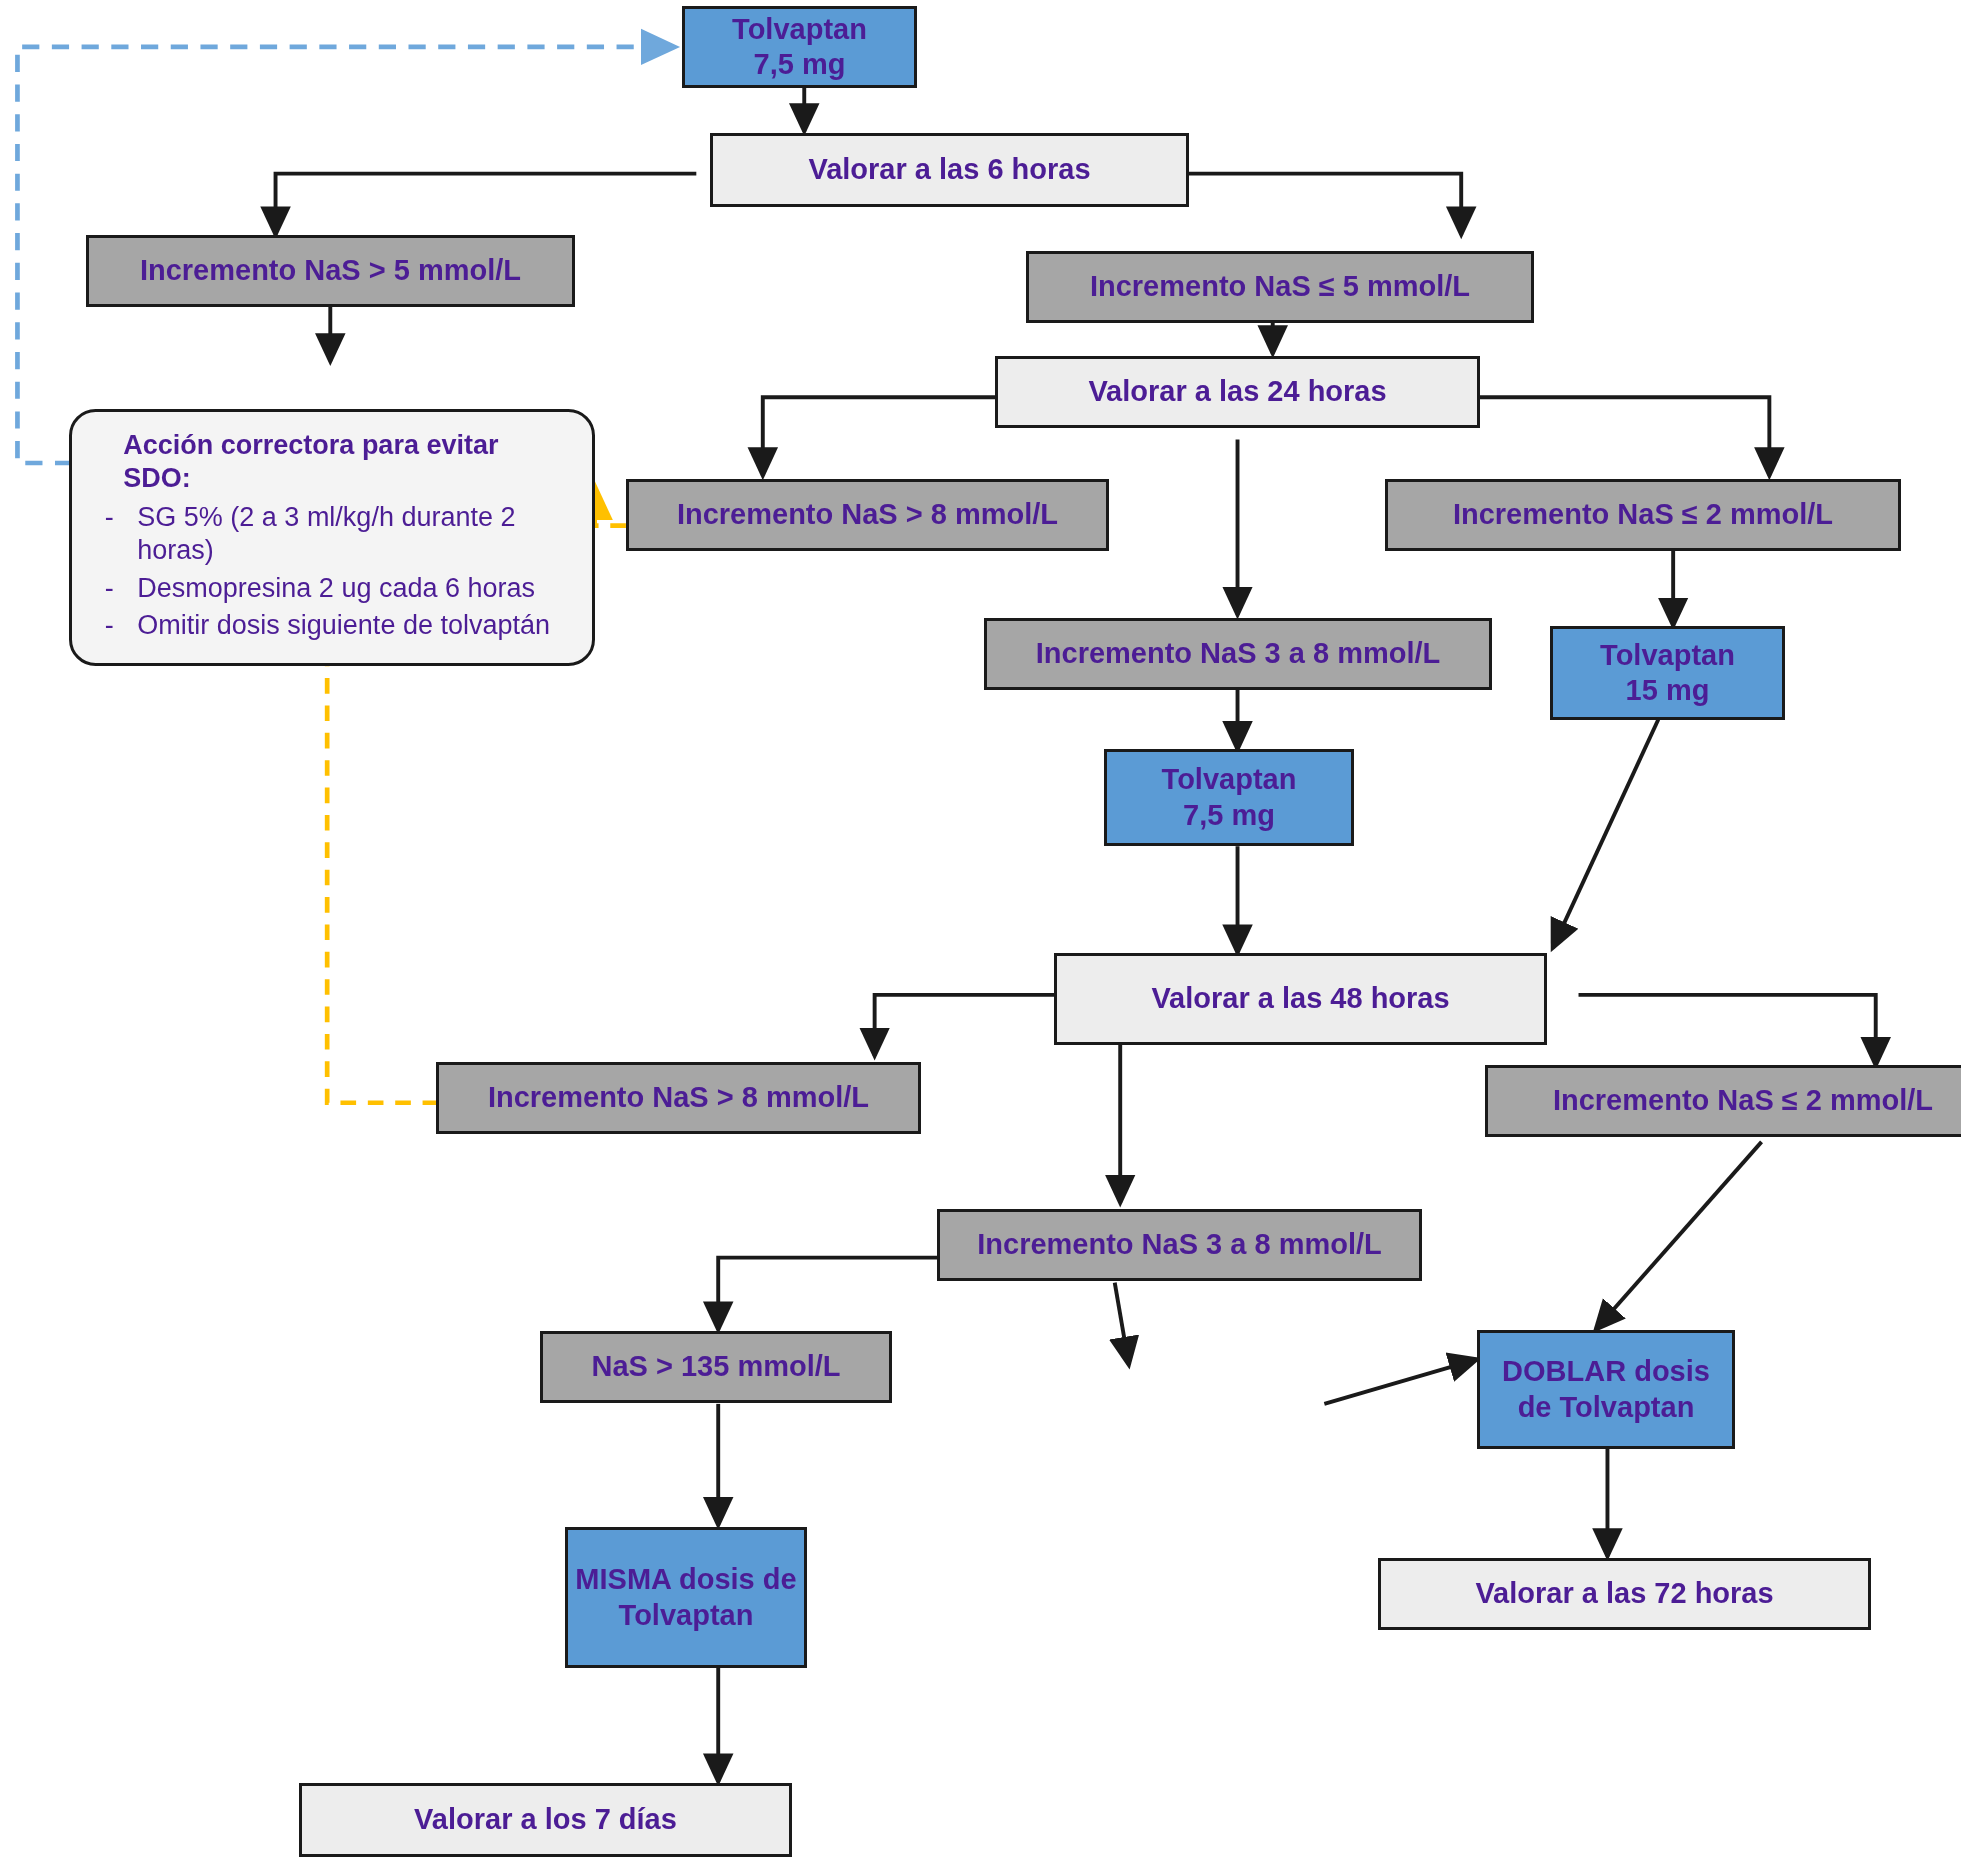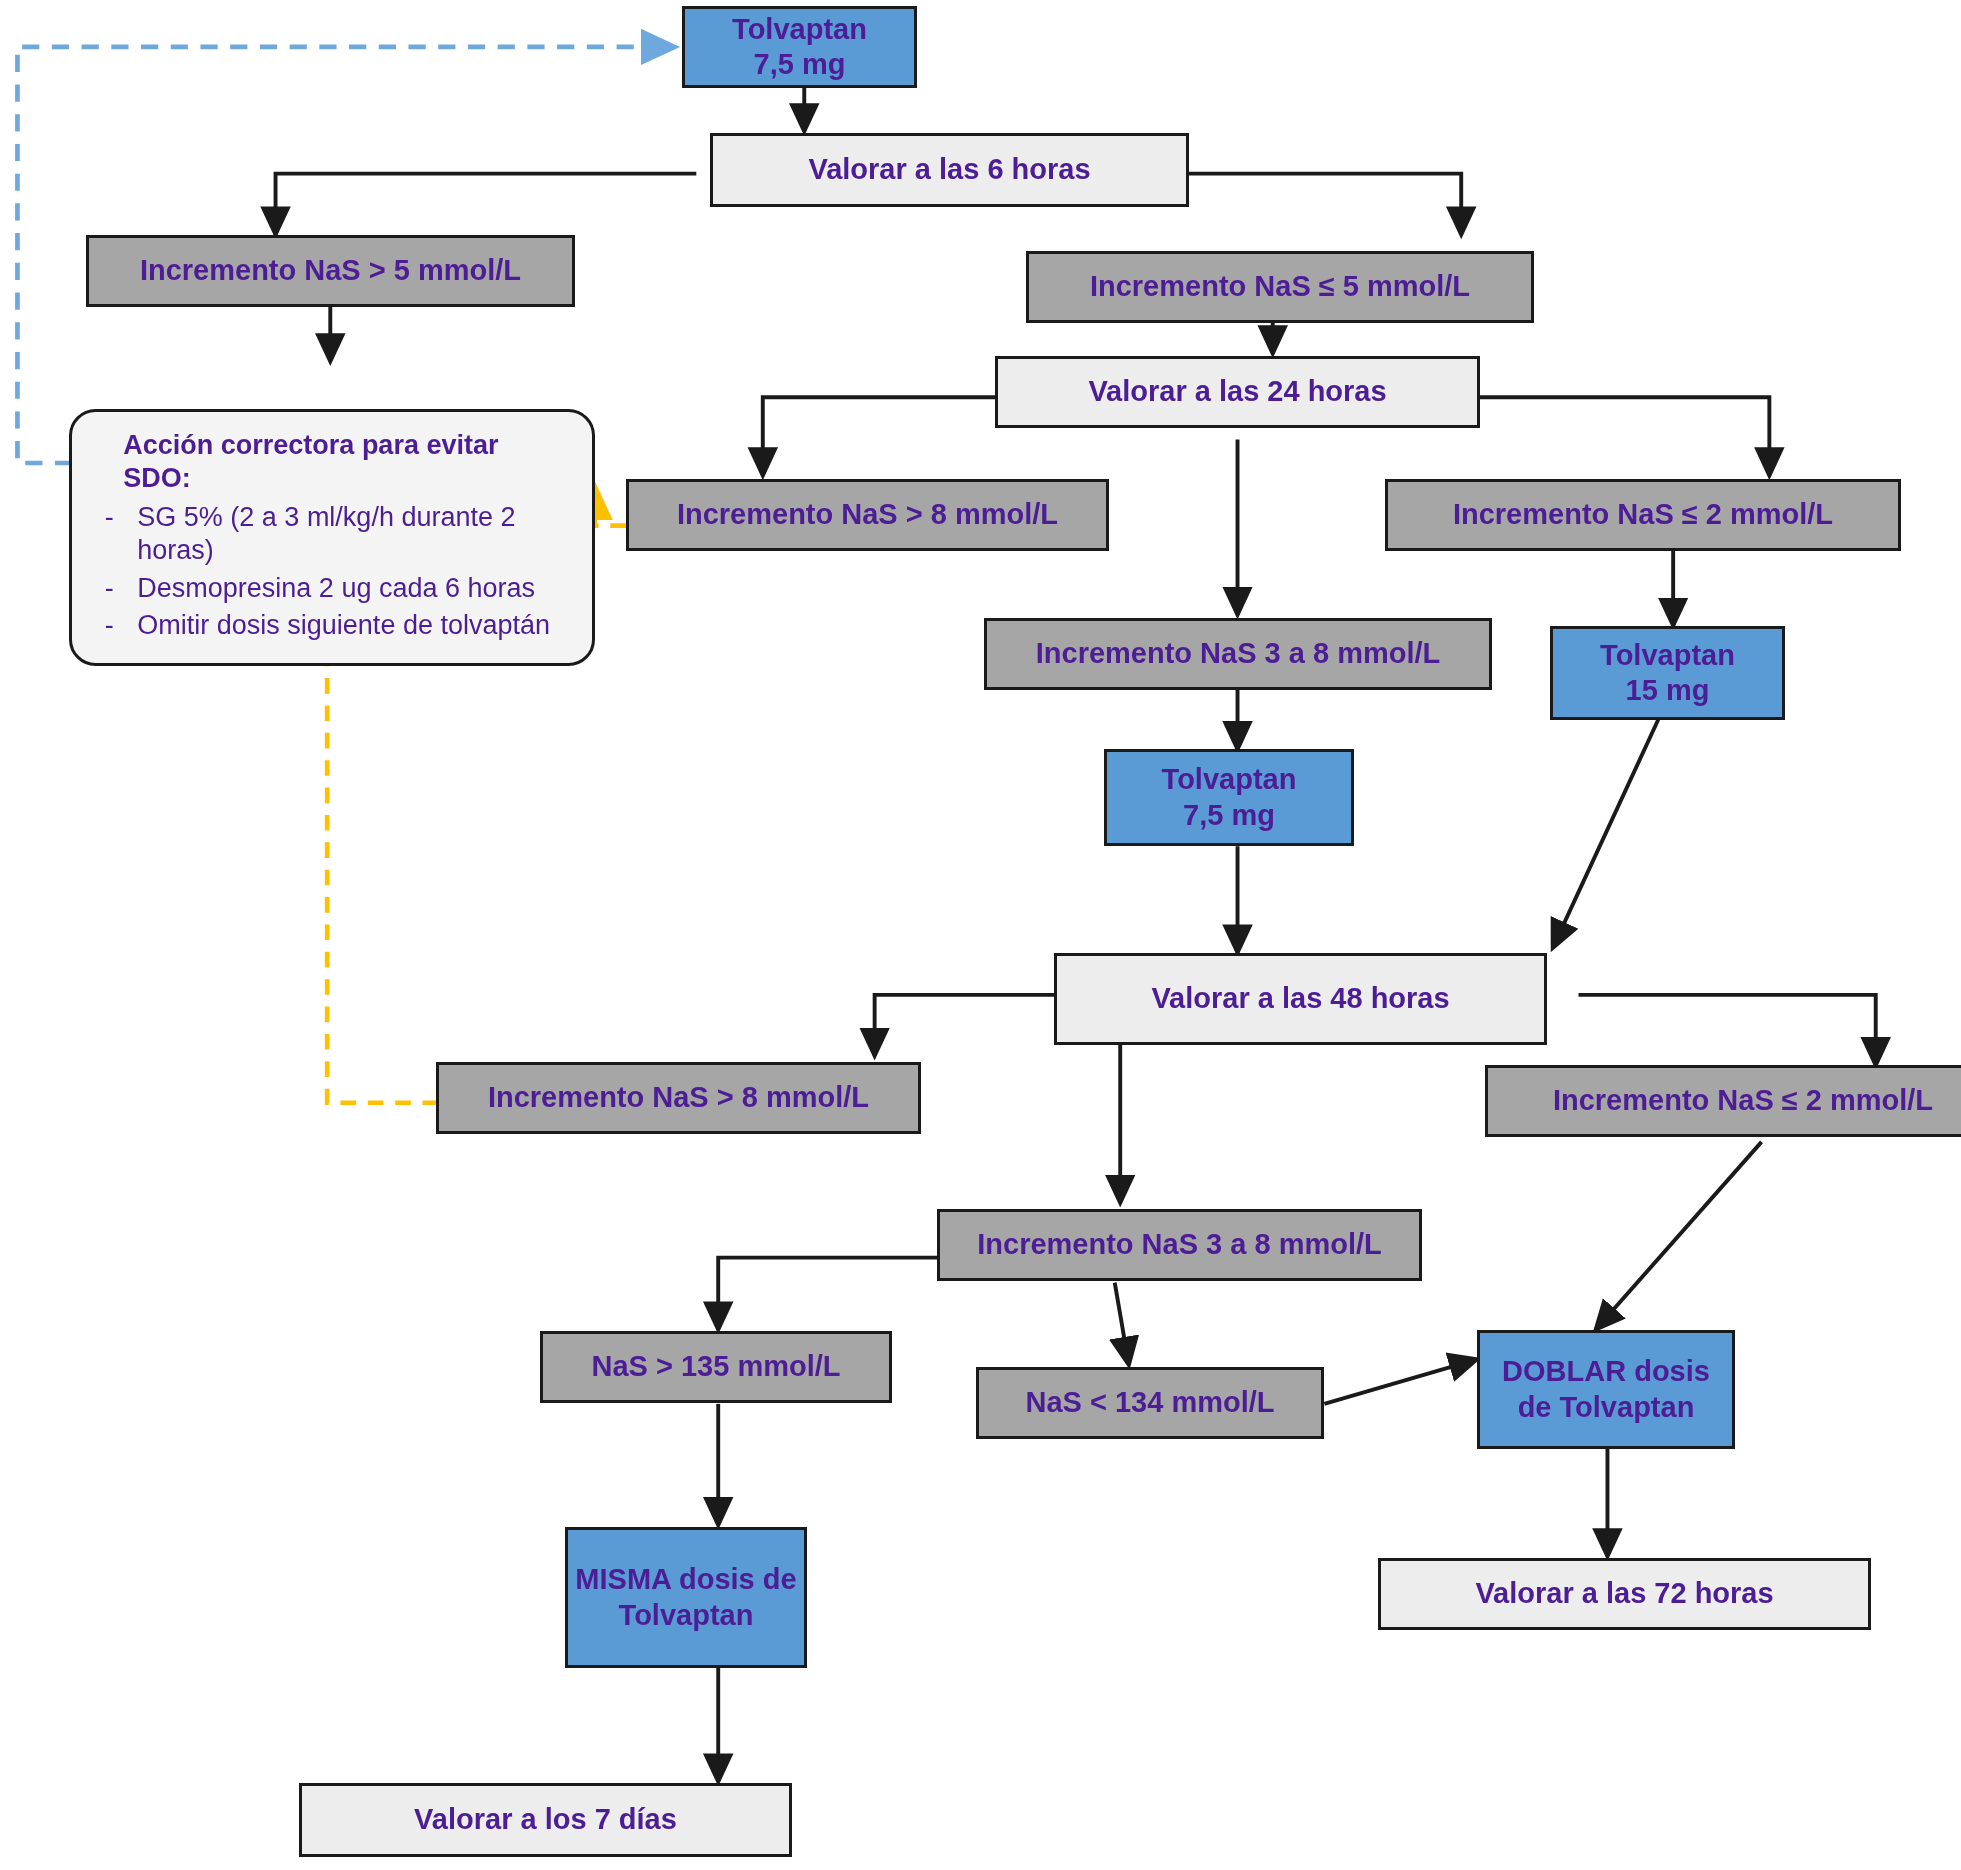--- a/index.html
+++ b/index.html
@@ -133,21 +133,20 @@
   <div class="node n-light" style="left:1054px;top:953px;width:493px;height:92px;">Valorar a las 48 horas</div>
 
   <div class="node n-gray" style="left:436px;top:1062px;width:485px;height:72px;">Incremento NaS &gt; 8 mmol/L</div>
 
   <div class="node n-gray" style="left:1485px;top:1065px;width:516px;height:72px;">Incremento NaS ≤ 2 mmol/L</div>
 
   <div class="node n-gray" style="left:937px;top:1209px;width:485px;height:72px;">Incremento NaS 3 a 8 mmol/L</div>
 
   <div class="node n-gray" style="left:540px;top:1331px;width:352px;height:72px;">NaS &gt; 135 mmol/L</div>
 
-  <div class="node n-gray" style="left:976px;top:1367px;width:348px;height:72px;">NaS &lt; 134 mmol/L</div>
 
   <div class="node n-blue two-line" style="left:1477px;top:1330px;width:258px;height:119px;">DOBLAR dosis
 de Tolvaptan</div>
 
   <div class="node n-blue two-line" style="left:565px;top:1527px;width:242px;height:141px;text-align:center;">MISMA dosis de
 Tolvaptan</div>
 
   <div class="node n-light" style="left:1378px;top:1558px;width:493px;height:72px;">Valorar a las 72 horas</div>
 
   <div class="node n-light" style="left:299px;top:1783px;width:493px;height:74px;">Valorar a los 7 días</div>

